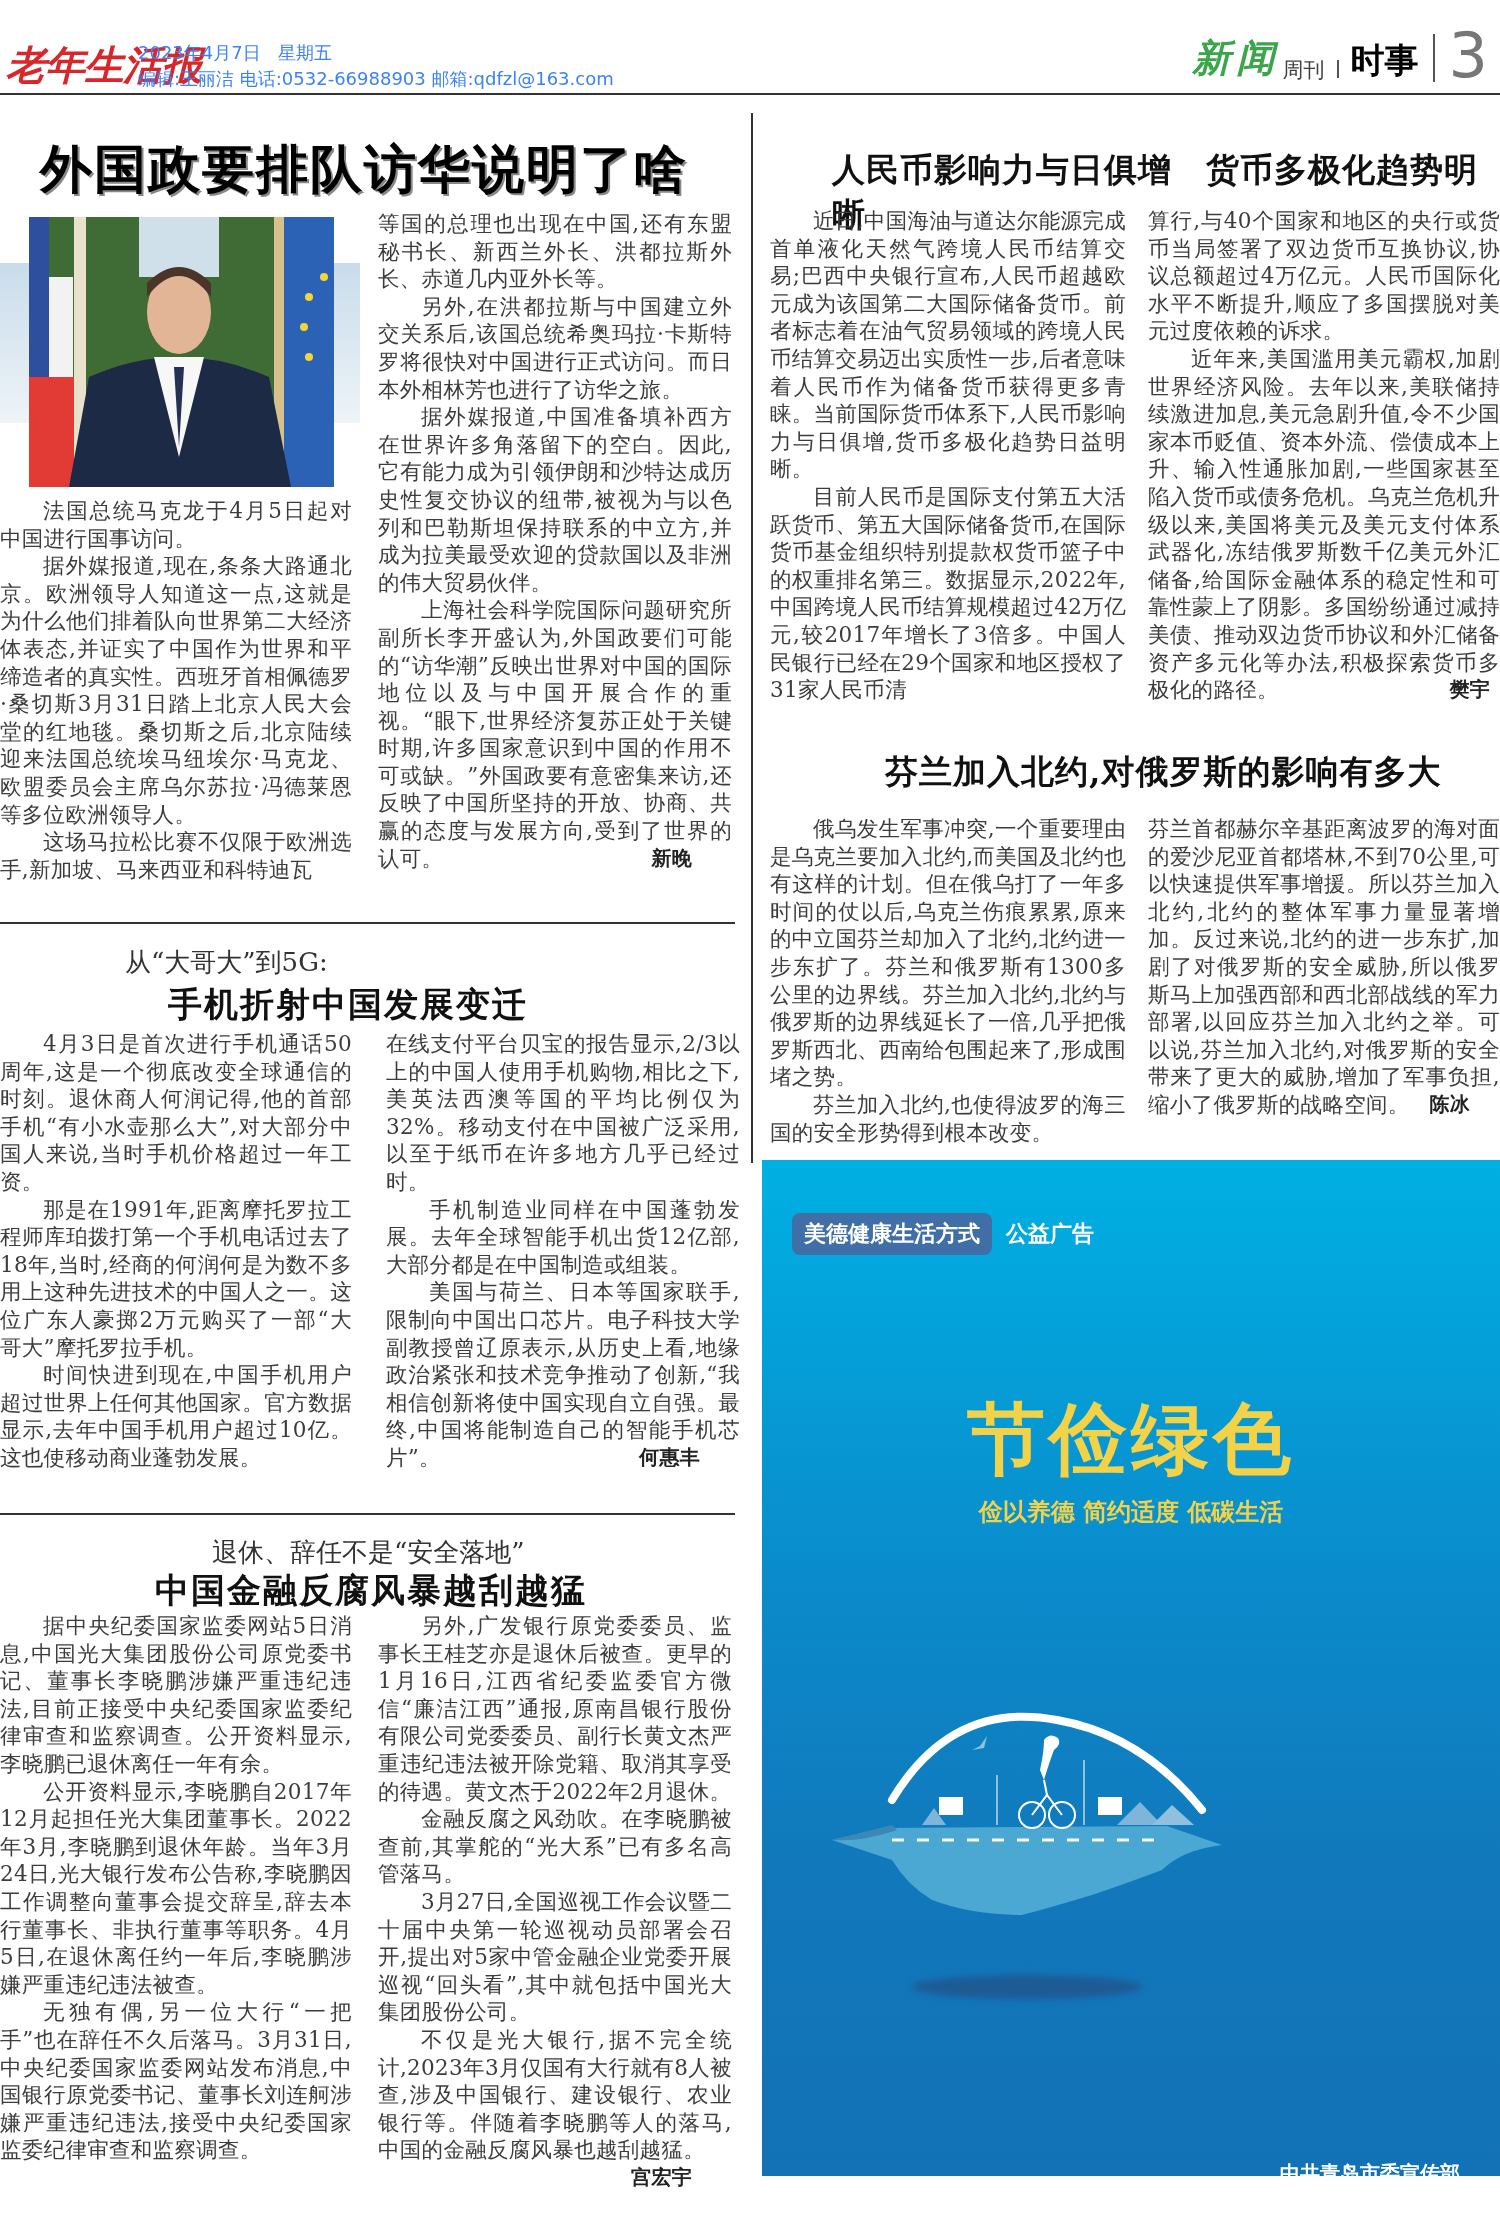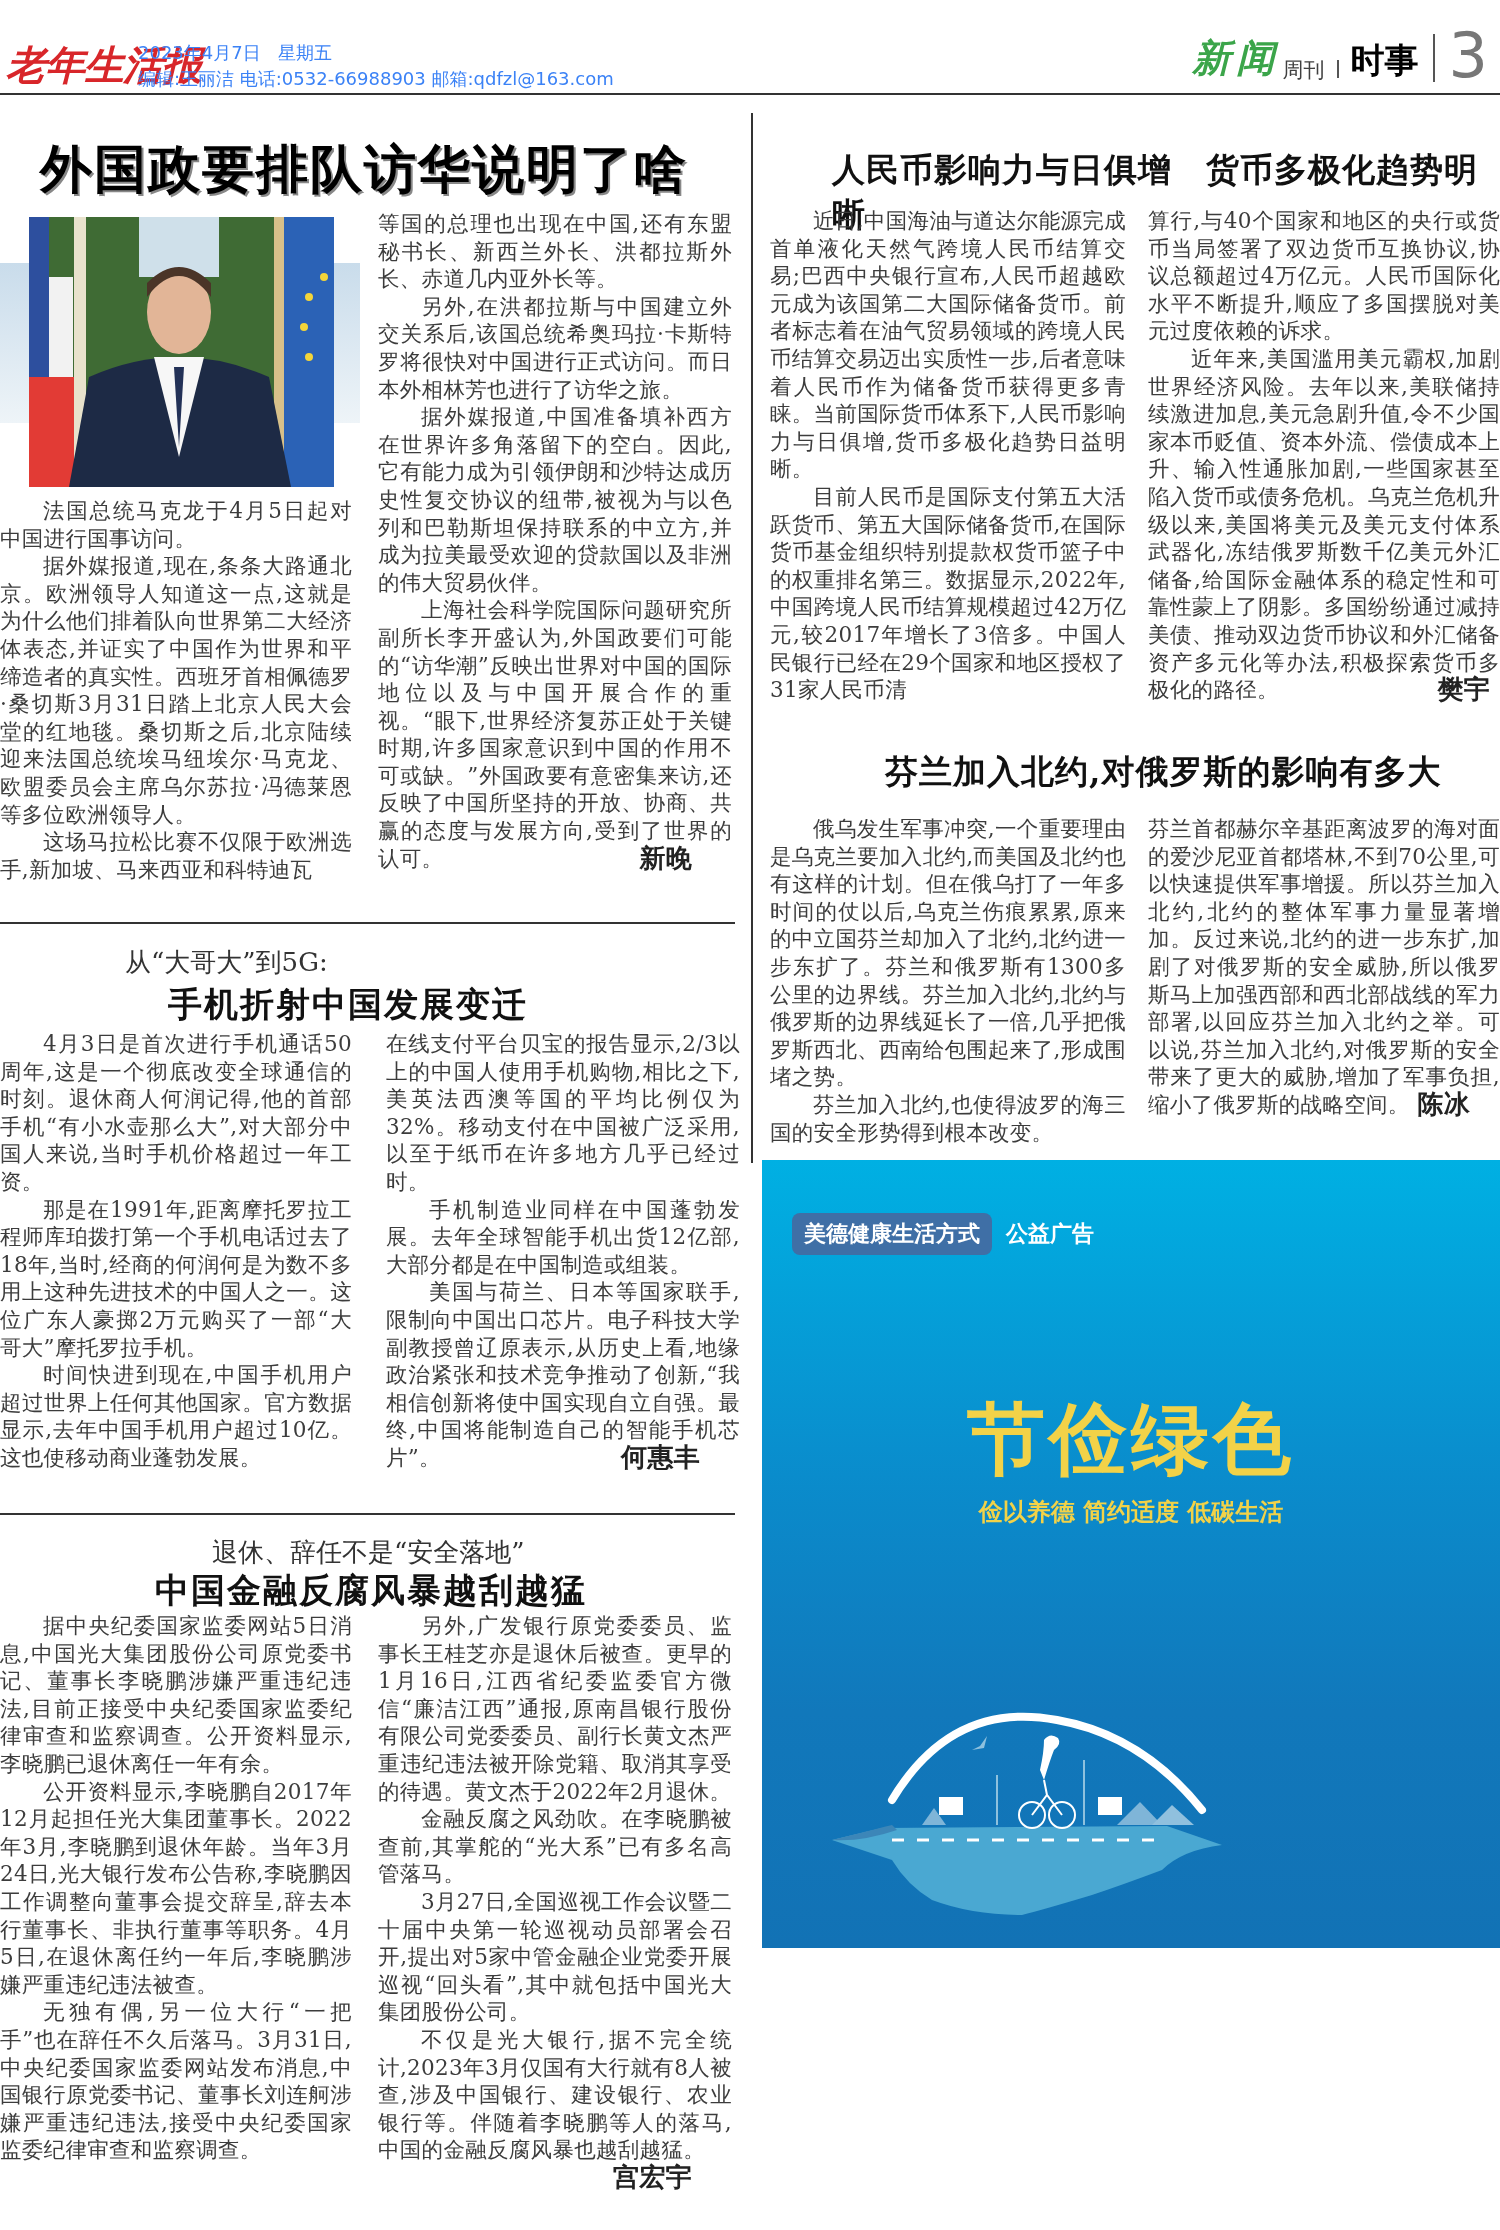--- a/index.html
+++ b/index.html
@@ -20,32 +20,32 @@
   .section-label .page { font-size: 62px; color: #777; line-height: 56px; }
 
   
   .vdiv { position: absolute; left: 751px; top: 113px; width: 2px; height: 1050px; background: #333; }
   .hdiv { position: absolute; height: 2px; background: #333; }
 
   
   .col { position: absolute; font-size: 21.5px; line-height: 27.6px; color: #3c3c3c; text-align: justify; text-align-last: left; letter-spacing: 0.3px; }
   .col p { text-indent: 2em; }
   .col p.cont { text-indent: 0; }
-  .byline { font-family: "DejaVu Sans", sans-serif; font-weight: bold; color: #222; font-size: 26px; float: right; margin-right: 40px; }
+  .byline { font-family: "DejaVu Sans", sans-serif; font-weight: bold; color: #222; font-size: 20px; float: right; margin-right: 40px; }
 
   .headline-main { position: absolute; left: 40px; top: 135px; font-family: "DejaVu Sans", sans-serif; font-weight: 900; font-size: 52px; color: #000; letter-spacing: 2px; text-shadow: 2px 2px 0 #888; }
   .photo { position: absolute; left: 29px; top: 217px; width: 305px; height: 270px; overflow: hidden; background: #4a6a3a; }
   .photo-band { position: absolute; left: 0; top: 263px; width: 360px; height: 160px; background: linear-gradient(to bottom, #c9dceb, #eef4f8); }
 
   .subtitle { position: absolute; font-family: "DejaVu Serif", serif; font-size: 26px; color: #333; }
   .title { position: absolute; font-family: "DejaVu Serif", serif; font-weight: bold; font-size: 34px; color: #111; letter-spacing: 2px; }
   .title-r { position: absolute; font-family: "DejaVu Serif", serif; font-weight: bold; font-size: 33px; color: #111; letter-spacing: 1px; }
 
   
-  .ad { position: absolute; left: 762px; top: 1160px; width: 738px; height: 788px; background: linear-gradient(to bottom, #00b0e3 0%, #0a8ccc 40%, #1178bb 70%, #1272b5 100%); overflow: hidden; }
+  .ad { position: absolute; left: 762px; top: 1160px; width: 738px; height: 1016px; background: linear-gradient(to bottom, #00b0e3 0%, #0a8ccc 40%, #1178bb 70%, #1272b5 100%); overflow: hidden; }
   .ad-tag { position: absolute; left: 30px; top: 53px; display: flex; align-items: center; font-family: "DejaVu Sans", sans-serif; font-weight: bold; }
   .ad-tag .pill { background: #3f6fa6; color: #fff; font-size: 22px; padding: 6px 12px; border-radius: 8px; }
   .ad-tag .label { color: #fff; font-size: 22px; margin-left: 14px; text-align: center; }
   .ad-title { position: absolute; left: 0; width: 738px; top: 228px; text-align: center; font-family: "DejaVu Sans", sans-serif; font-weight: bold; font-size: 78px; color: #f2d248; letter-spacing: 4px; }
   .ad-sub { position: absolute; left: 0; width: 738px; top: 336px; text-align: center; font-family: "DejaVu Sans", sans-serif; font-weight: bold; font-size: 24px; color: #f2d248; }
   .ad-art { position: absolute; left: 60px; top: 520px; width: 420px; height: 260px; }
   .ad-shadow { position: absolute; left: 150px; top: 815px; width: 230px; height: 24px; border-radius: 50%; background: rgba(40,70,120,0.55); filter: blur(3px); }
   .ad-sponsor { position: absolute; right: 40px; top: 1000px; font-family: "DejaVu Sans", sans-serif; font-weight: bold; font-size: 20px; color: #fff; }
 </style>
 </head>

